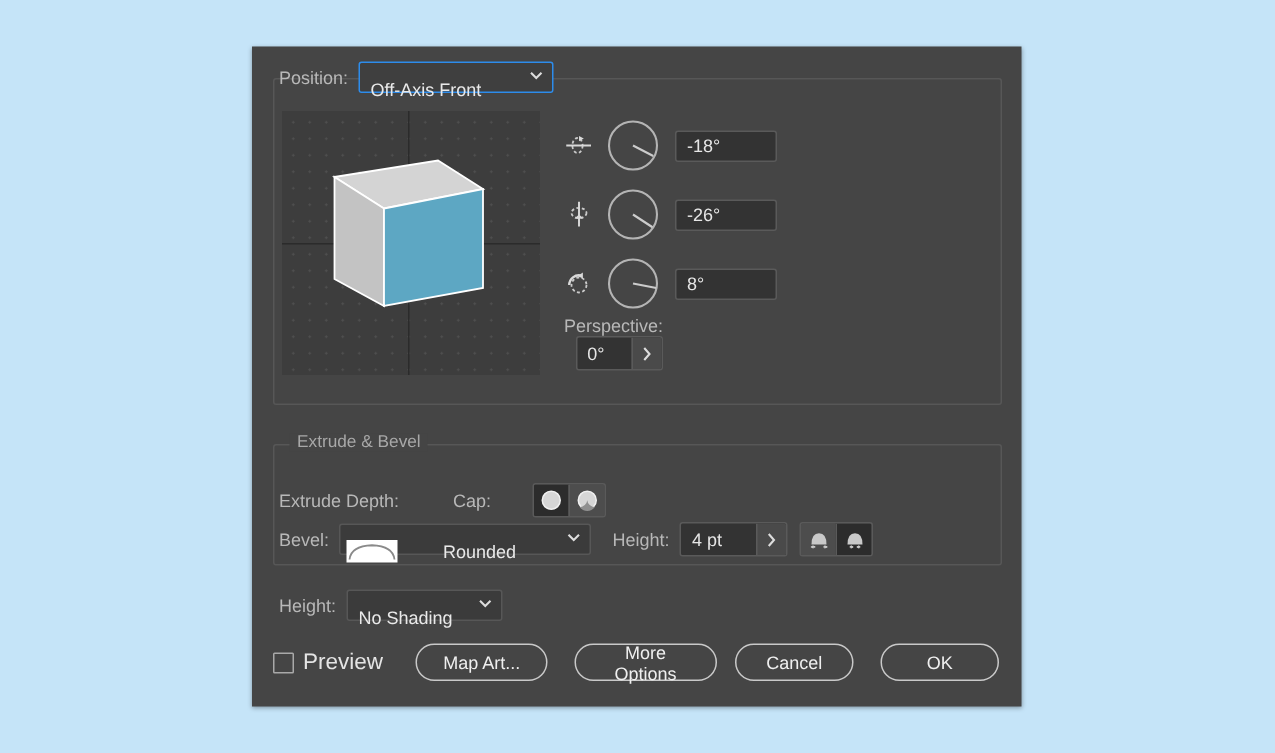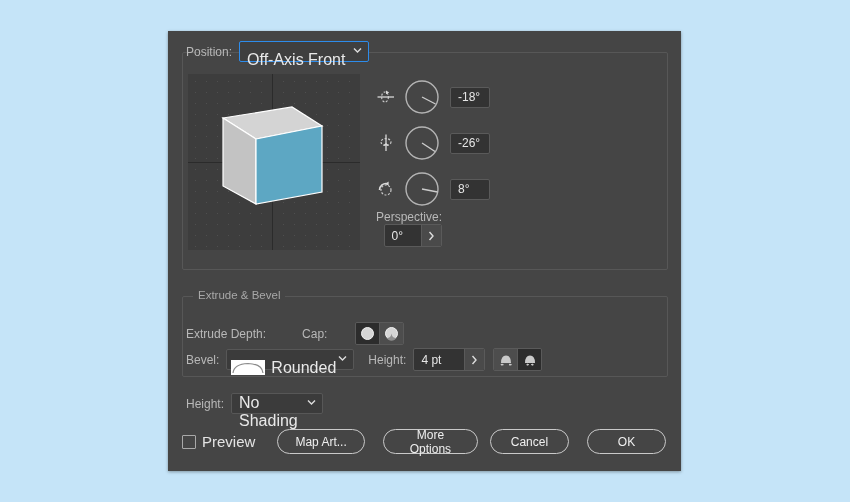--- a/index.html
+++ b/index.html
@@ -51,21 +51,21 @@
     color: #b8b8b8;
     font-size: 12px;
     white-space: nowrap;
   }
   .select {
     position: relative;
     background: #3b3b3b;
     border: 1px solid #575757;
     border-radius: 2px;
     color: #e9e9e9;
-    font-size: 16px;
+    font-size: 12px;
     height: 21px;
     display: flex;
     align-items: center;
     padding: 16px 22px 0 7px;
     box-sizing: border-box;
     cursor: pointer;
   }
   .select.focus {
     border: 1px solid #2d8ceb;
     background: #3f3f3f;
@@ -160,21 +160,21 @@
     margin-left: 6px;
   }
   .numfield {
     margin-left: 10px;
     background: #333333;
     border: 1px solid #5a5a5a;
     border-radius: 2px;
     color: #e6e6e6;
     font-size: 12px;
     height: 21px;
-    width: 40px;
+    width: 68px;
     display: flex;
     align-items: center;
     padding-left: 7px;
     box-sizing: border-box;
   }
 
   
   #persp {
     position: absolute;
     left: 208px;
@@ -238,22 +238,23 @@
     background: #4d4d4d;
     display: flex;
     align-items: center;
     justify-content: center;
     cursor: pointer;
   }
   .toggle.on { background: #2c2c2c; }
   .toggle + .toggle { border-left: 1px solid #5a5a5a; }
 
   .bevel-select {
-    width: 128px;
+    width: 168px;
     padding-left: 4px;
+    gap: 24px;
   }
   .bevel-swatch {
     width: 34px;
     height: 15px;
     background: #ffffff;
     margin-right: 6px;
     flex: 0 0 auto;
     display: block;
   }
 
@@ -461,21 +462,21 @@
             <path d="M3 11 Q3 3.5 8 3.5 Q13 3.5 13 11 Z" fill="#c9c9c9"></path>
             <path d="M4.5 12.6 L6.5 12.6 M9.5 12.6 L11.5 12.6" stroke="#c9c9c9" stroke-width="1.1"></path>
             <path d="M7.2 12.6 L5.2 11.4 L5.2 13.8 Z M8.8 12.6 L10.8 11.4 L10.8 13.8 Z" fill="#c9c9c9"></path>
           </svg>
         </span>
       </div>
     </div>
 
     <div class="erow" id="srow">
       <span class="lbl">Height:</span>
-      <div class="select" style="margin-left:7px;width:92px;">
+      <div class="select" style="margin-left:7px;width:104px;">
         <span>No Shading</span>
         <span class="chev">
           <svg width="9" height="7" viewBox="0 0 9 7">
               <path d="M1 1.5 L4.5 5 L8 1.5" stroke="#dcdcdc" stroke-width="1.4" fill="none"></path>
             </svg>
         </span>
       </div>
     </div>
 
     <div class="bottom">

